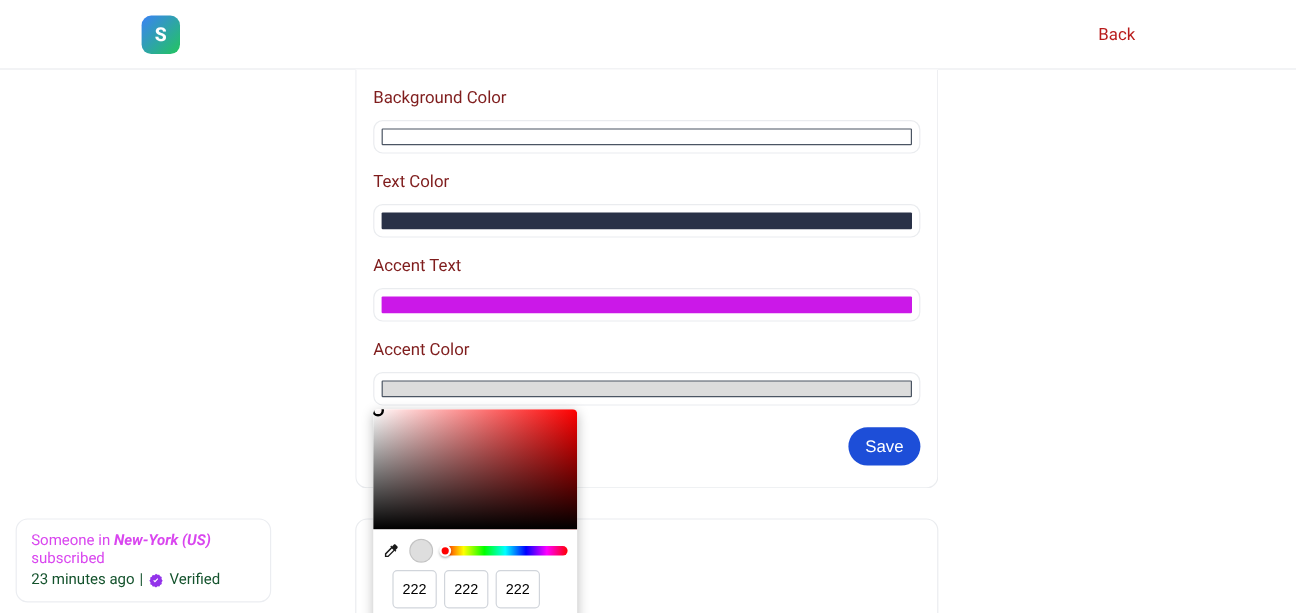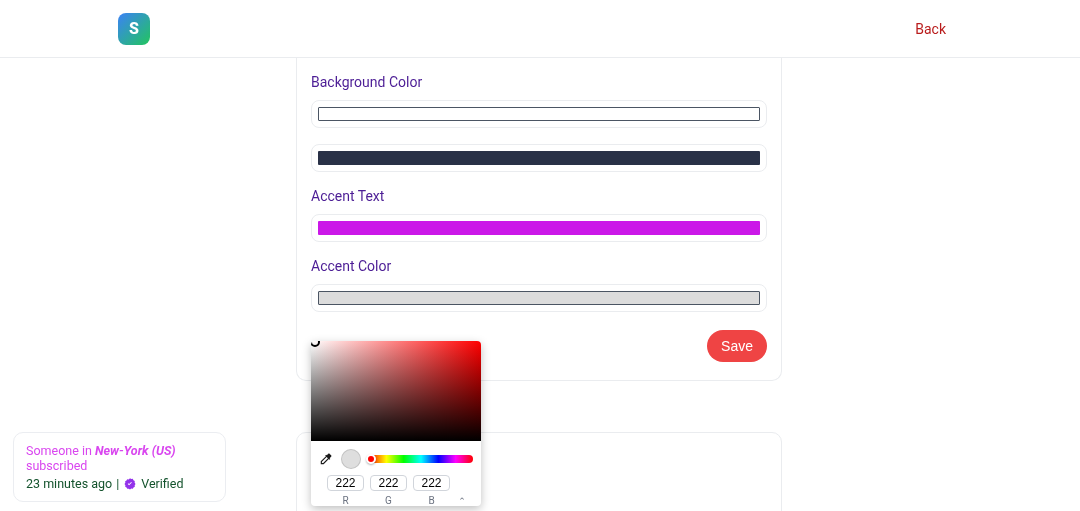--- a/index.html
+++ b/index.html
@@ -62,41 +62,41 @@
       left: 296px;
       width: 486px;
       height: 160px;
       background: #fff;
       border: 1px solid #eaecef;
       border-radius: 10px;
     }
     .field-block { padding-top: 16px; }
     .field-label {
       font-size: 14px;
-      color: #4c1d95;
+      color: #7f1d1d;
       margin-bottom: 10px;
       display: block;
     }
     .color-frame {
       border: 1px solid #eaecef;
       border-radius: 8px;
       padding: 6px;
     }
     .color-bar {
       height: 14px;
       border-radius: 1px;
     }
     .cb-bordered { border: 1px solid #4b5563; }
     .save-row {
       display: flex;
       justify-content: flex-end;
       padding-top: 18px;
     }
     .save-btn {
-      background: #ef4444;
+      background: #1d4ed8;
       color: #fff;
       border: none;
       border-radius: 16px;
       padding: 8px 14px;
       font-size: 14px;
       cursor: pointer;
     }
     .color-picker {
       position: absolute;
       top: 283px;
@@ -156,21 +156,21 @@
       border-radius: 50%;
       box-shadow: 0 1px 2px rgba(0,0,0,0.3);
     }
     .rgb-row {
       display: flex;
       gap: 6px;
       padding: 0 8px 2px 16px;
     }
     .rgb-input {
       width: 37px;
-      height: 16px;
+      height: 32px;
       border: 1px solid #d1d5db;
       border-radius: 4px;
       text-align: center;
       font-size: 12px;
     }
     .rgb-labels-row {
       display: flex;
       gap: 6px;
       padding: 2px 8px 0 16px;
     }
@@ -229,20 +229,21 @@
   <div class="panel">
 
     <div class="field-block">
       <span class="field-label">Background Color</span>
       <div class="color-frame">
         <div class="color-bar cb-bordered" style="background:#ffffff"></div>
       </div>
     </div>
 
     <div class="field-block">
+      <span class="field-label">Text Color</span>
       <div class="color-frame">
         <div class="color-bar" style="background:#293147"></div>
       </div>
     </div>
 
     <div class="field-block">
       <span class="field-label">Accent Text</span>
       <div class="color-frame">
         <div class="color-bar" style="background:#cb18e8"></div>
       </div>

